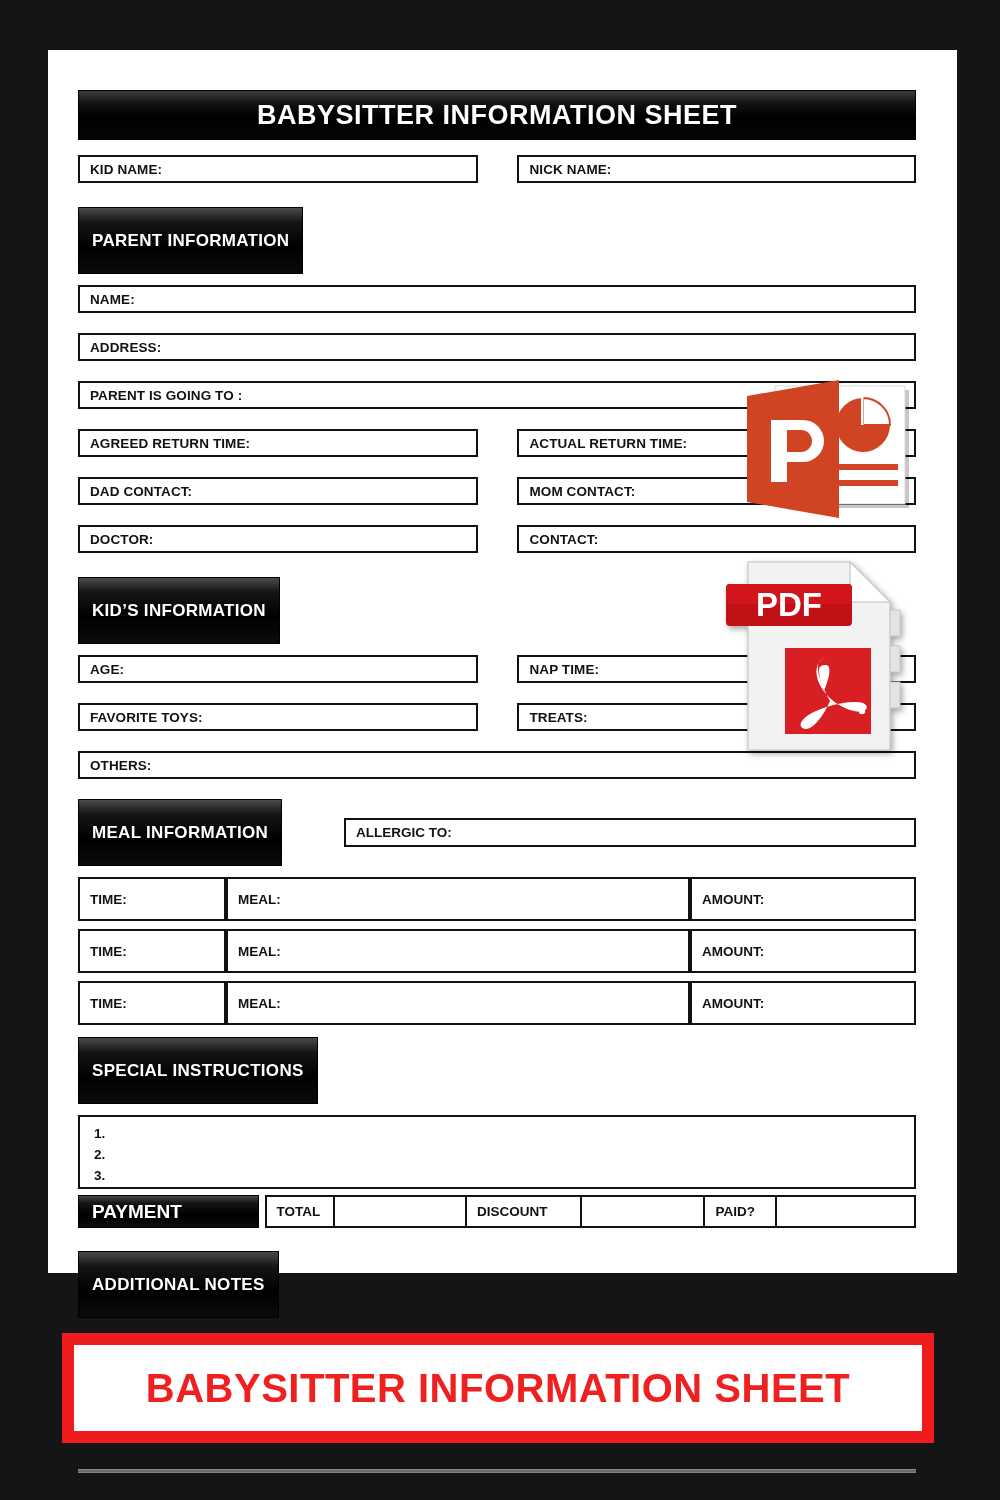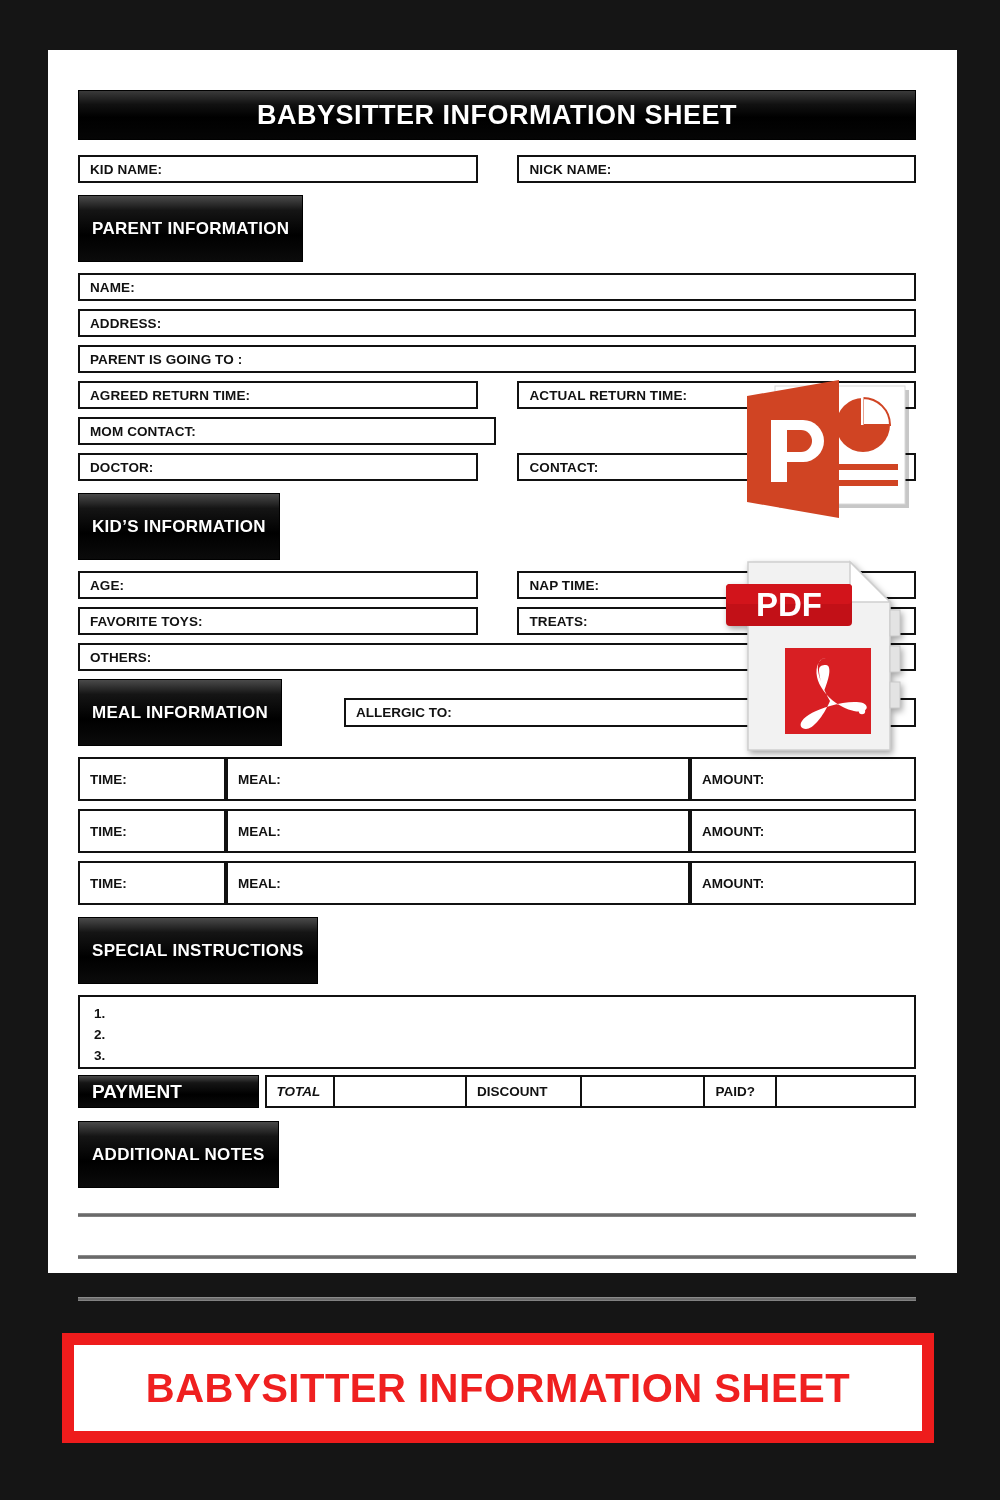--- a/index.html
+++ b/index.html
@@ -37,21 +37,21 @@
     color:#fff;
     font-size:27px;
     font-weight:bold;
     letter-spacing:.5px;
     text-shadow:0 1px 1px rgba(0,0,0,.8);
   }
 
   
   .row{
     display:flex;
-    margin-bottom:8px;
+    margin-bottom:20px;
     gap:39px;
   }
   .cell{
     border:2px solid #111;
     height:28px;
     display:flex;align-items:center;
     padding-left:10px;
     box-sizing:border-box;
     background:#fff;
   }
@@ -128,41 +128,41 @@
     margin-bottom:6px;
   }
   .si-box div{
     font-size:13.5px;
     font-weight:bold;
     color:#111;
     line-height:21px;
   }
 
   
-  .pay-row{display:flex;margin-bottom:9px;}
+  .pay-row{display:flex;margin-bottom:19px;}
   .pay-label{
     width:181px;height:33px;
     background:linear-gradient(to bottom,#4a4a4a 0%,#151515 22%,#000 60%,#0b0b0b 100%);
     border:1px solid #000;
     display:flex;align-items:center;
     padding-left:13px;box-sizing:border-box;
   }
   .pay-label span{
     color:#fff;font-size:19px;font-weight:bold;
     text-shadow:0 1px 1px rgba(0,0,0,.9);
   }
   .pay-cell{
     height:33px;
     border:2px solid #111;
     display:flex;align-items:center;
     box-sizing:border-box;
     padding-left:10px;
   }
   .pay-cell span{font-size:13.5px;font-weight:bold;color:#111;}
-  .pc-total{width:71px;margin-left:6px;font-style:italic;}
+  .pc-total{width:71px;margin-left:6px;}
   .pc-v1{width:132px;border-left-width:0;}
   .pc-disc{width:115px;border-left-width:0;}
   .pc-v2{width:124px;border-left-width:0;}
   .pc-paid{width:72px;border-left-width:0;}
   .pc-v3{width:139px;border-left-width:0;}
 
   
   .notes-lines{margin-top:14px;}
   .rule{
     height:4px;
@@ -255,20 +255,23 @@
     <div class="row split">
       <div class="cell halfL">
         <span class="lbl">AGREED RETURN TIME:</span>
       </div>
       <div class="cell halfR">
         <span class="lbl">ACTUAL RETURN TIME:</span>
       </div>
     </div>
 
     <div class="row split">
+      <div class="cell halfL">
+        <span class="lbl">DAD  CONTACT:</span>
+      </div>
       <div class="cell halfR">
         <span class="lbl">MOM CONTACT:</span>
       </div>
     </div>
 
     <div class="row split">
       <div class="cell halfL">
         <span class="lbl">DOCTOR:</span>
       </div>
       <div class="cell halfR">

